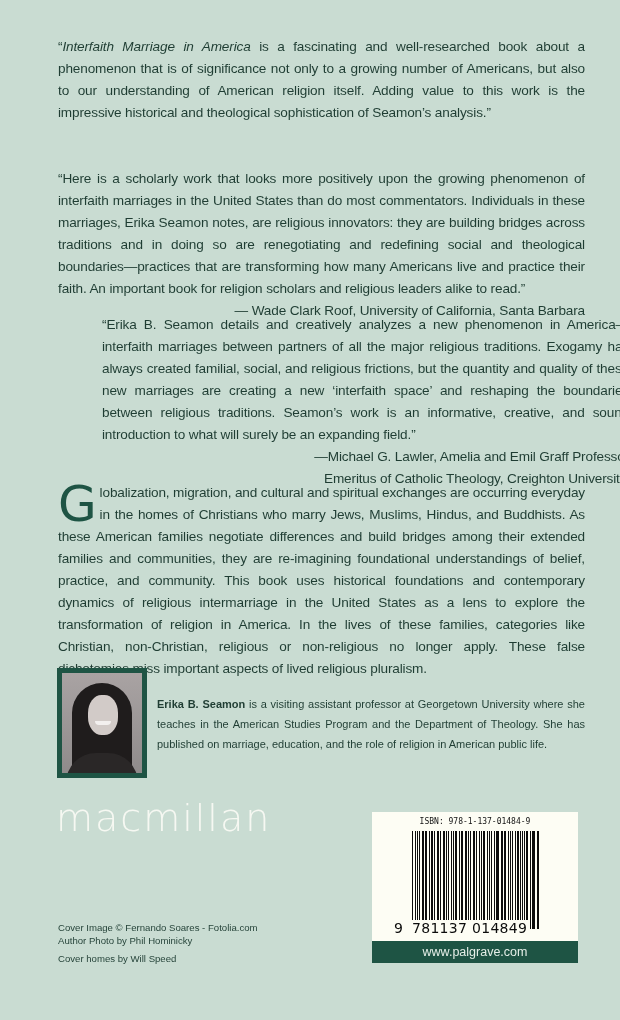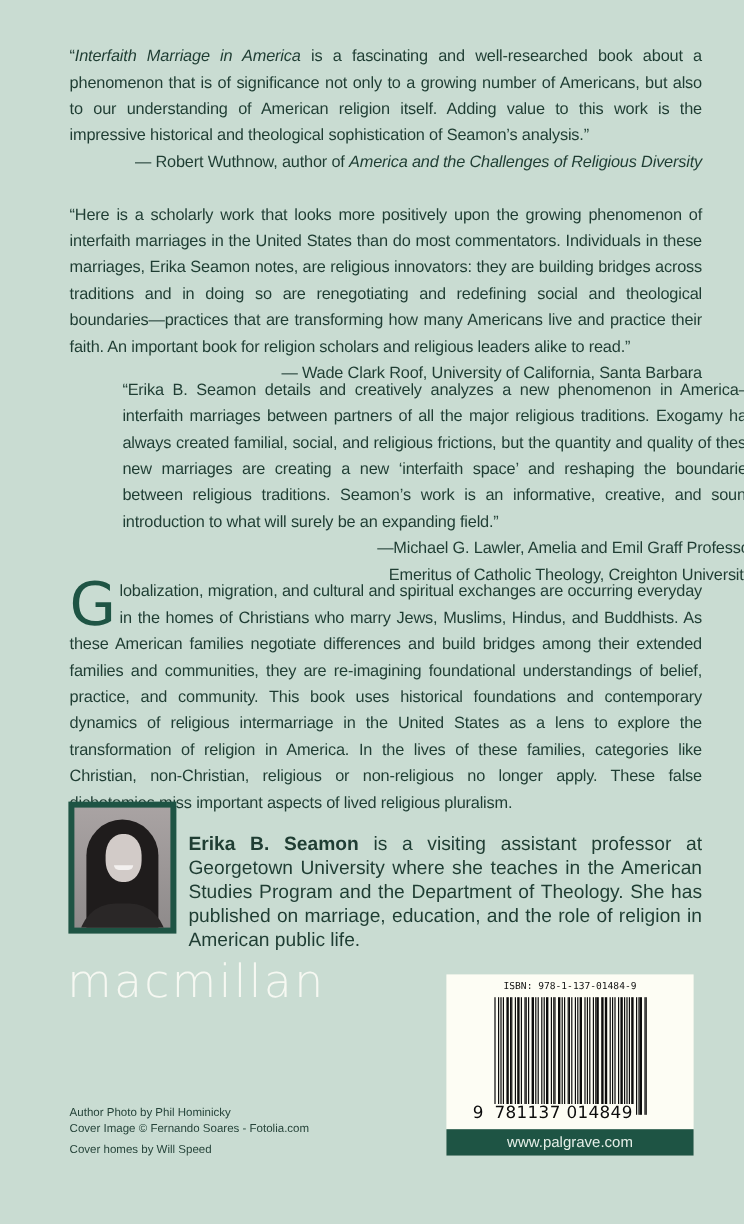--- a/index.html
+++ b/index.html
@@ -38,21 +38,21 @@
     width: 100%; height: 100%;
     background: linear-gradient(180deg, #a9a3a3 0%, #8f8b8b 100%);
     position: relative; overflow: hidden;
   }
   .hair { position: absolute; left: 10px; top: 10px; width: 60px; height: 100px; border-radius: 30px 30px 10px 10px; background: #1f1c1c; }
   .face { position: absolute; left: 26px; top: 22px; width: 30px; height: 40px; border-radius: 45%; background: #d2cbc8; }
   .smile { position: absolute; left: 33px; top: 48px; width: 16px; height: 4px; border-radius: 0 0 8px 8px; background: #f3f0ef; }
   .shoulders { position: absolute; left: 4px; top: 80px; width: 72px; height: 30px; border-radius: 30px 30px 0 0; background: #2a2727; }
   .bio {
     position: absolute; left: 157px; top: 694px; width: 428px;
-    font-size: 16px; line-height: 20px; text-align: justify; margin: 0;
+    font-size: 11px; line-height: 20px; text-align: justify; margin: 0;
   }
   .bio b { font-weight: bold; }
   .logo {
     position: absolute; left: 56px; top: 798px;
     color: #f6f8f2; font-family: "DejaVu Sans", sans-serif; font-weight: 200;
   }
   .logo .l1 { font-size: 50px; line-height: 50px; letter-spacing: 0.5px; display: block; }
   .logo .l2 { font-size: 38px; line-height: 40px; letter-spacing: 2px; display: block; }
   .credits {
     position: absolute; left: 58px; top: 921px; font-size: 9.6px; line-height: 13px; color: #26443a;
@@ -79,21 +79,20 @@
   .url-band {
     position: absolute; left: 0; bottom: 0; width: 100%; height: 22px;
     background: #1e5444; color: #e5efe8; font-size: 12.5px; line-height: 22px; text-align: center;
   }
 </style>
 </head>
 <body>
 
 <div class="text-col" id="q1">
   <p class="quote"><span>“</span><em>Interfaith Marriage in America</em><span> is a fascinating and well-researched book about a phenomenon that is of significance not only to a growing number of Americans, but also to our understanding of American religion itself. Adding value to this work is the impressive historical and theological sophistication of Seamon’s analysis.”</span></p>
-  <p class="attr"><span>— Robert Wuthnow, author of </span><em>America and the Challenges of Religious Diversity</em></p>
 </div>
 
 <div class="text-col" id="q2">
   <p class="quote">“Here is a scholarly work that looks more positively upon the growing phenomenon of interfaith marriages in the United States than do most commentators. Individuals in these marriages, Erika Seamon notes, are religious innovators: they are building bridges across traditions and in doing so are renegotiating and redefining social and theological boundaries—practices that are transforming how many Americans live and practice their faith. An important book for religion scholars and religious leaders alike to read.”</p>
   <p class="attr">— Wade Clark Roof, University of California, Santa Barbara</p>
 </div>
 
 <div class="text-col" id="q3">
   <p class="quote">“Erika B. Seamon details and creatively analyzes a new phenomenon in America—interfaith marriages between partners of all the major religious traditions. Exogamy has always created familial, social, and religious frictions, but the quantity and quality of these new marriages are creating a new ‘interfaith space’ and reshaping the boundaries between religious traditions. Seamon’s work is an informative, creative, and sound introduction to what will surely be an expanding field.”</p>
   <p class="attr">—Michael G. Lawler, Amelia and Emil Graff Professor</p>
@@ -113,22 +112,22 @@
   </div>
 </div>
 
 <p class="bio"><b>Erika B. Seamon</b><span> is a visiting assistant professor at Georgetown University where she teaches in the American Studies Program and the Department of Theology. She has published on marriage, education, and the role of religion in American public life.</span></p>
 
 <div class="logo">
   <span class="l2">macmillan</span>
 </div>
 
 <div class="credits">
+  <div>Cover Image © Fernando Soares - Fotolia.com</div>
   <div>Author Photo by Phil Hominicky</div>
-  <div>Cover Image © Fernando Soares - Fotolia.com</div>
   <div class="gap">Cover homes by Will Speed</div>
 </div>
 
 <div class="barcode-box">
   <div class="isbn-label">ISBN: 978-1-137-01484-9</div>
   <div class="bars" id="bars">
       <span style="width: 2px; margin-right: 2px;"></span>
       <span style="width: 1px; margin-right: 1px;"></span>
       <span style="width: 1px; margin-right: 1px;"></span>
       <span style="width: 1px; margin-right: 2px;"></span>

